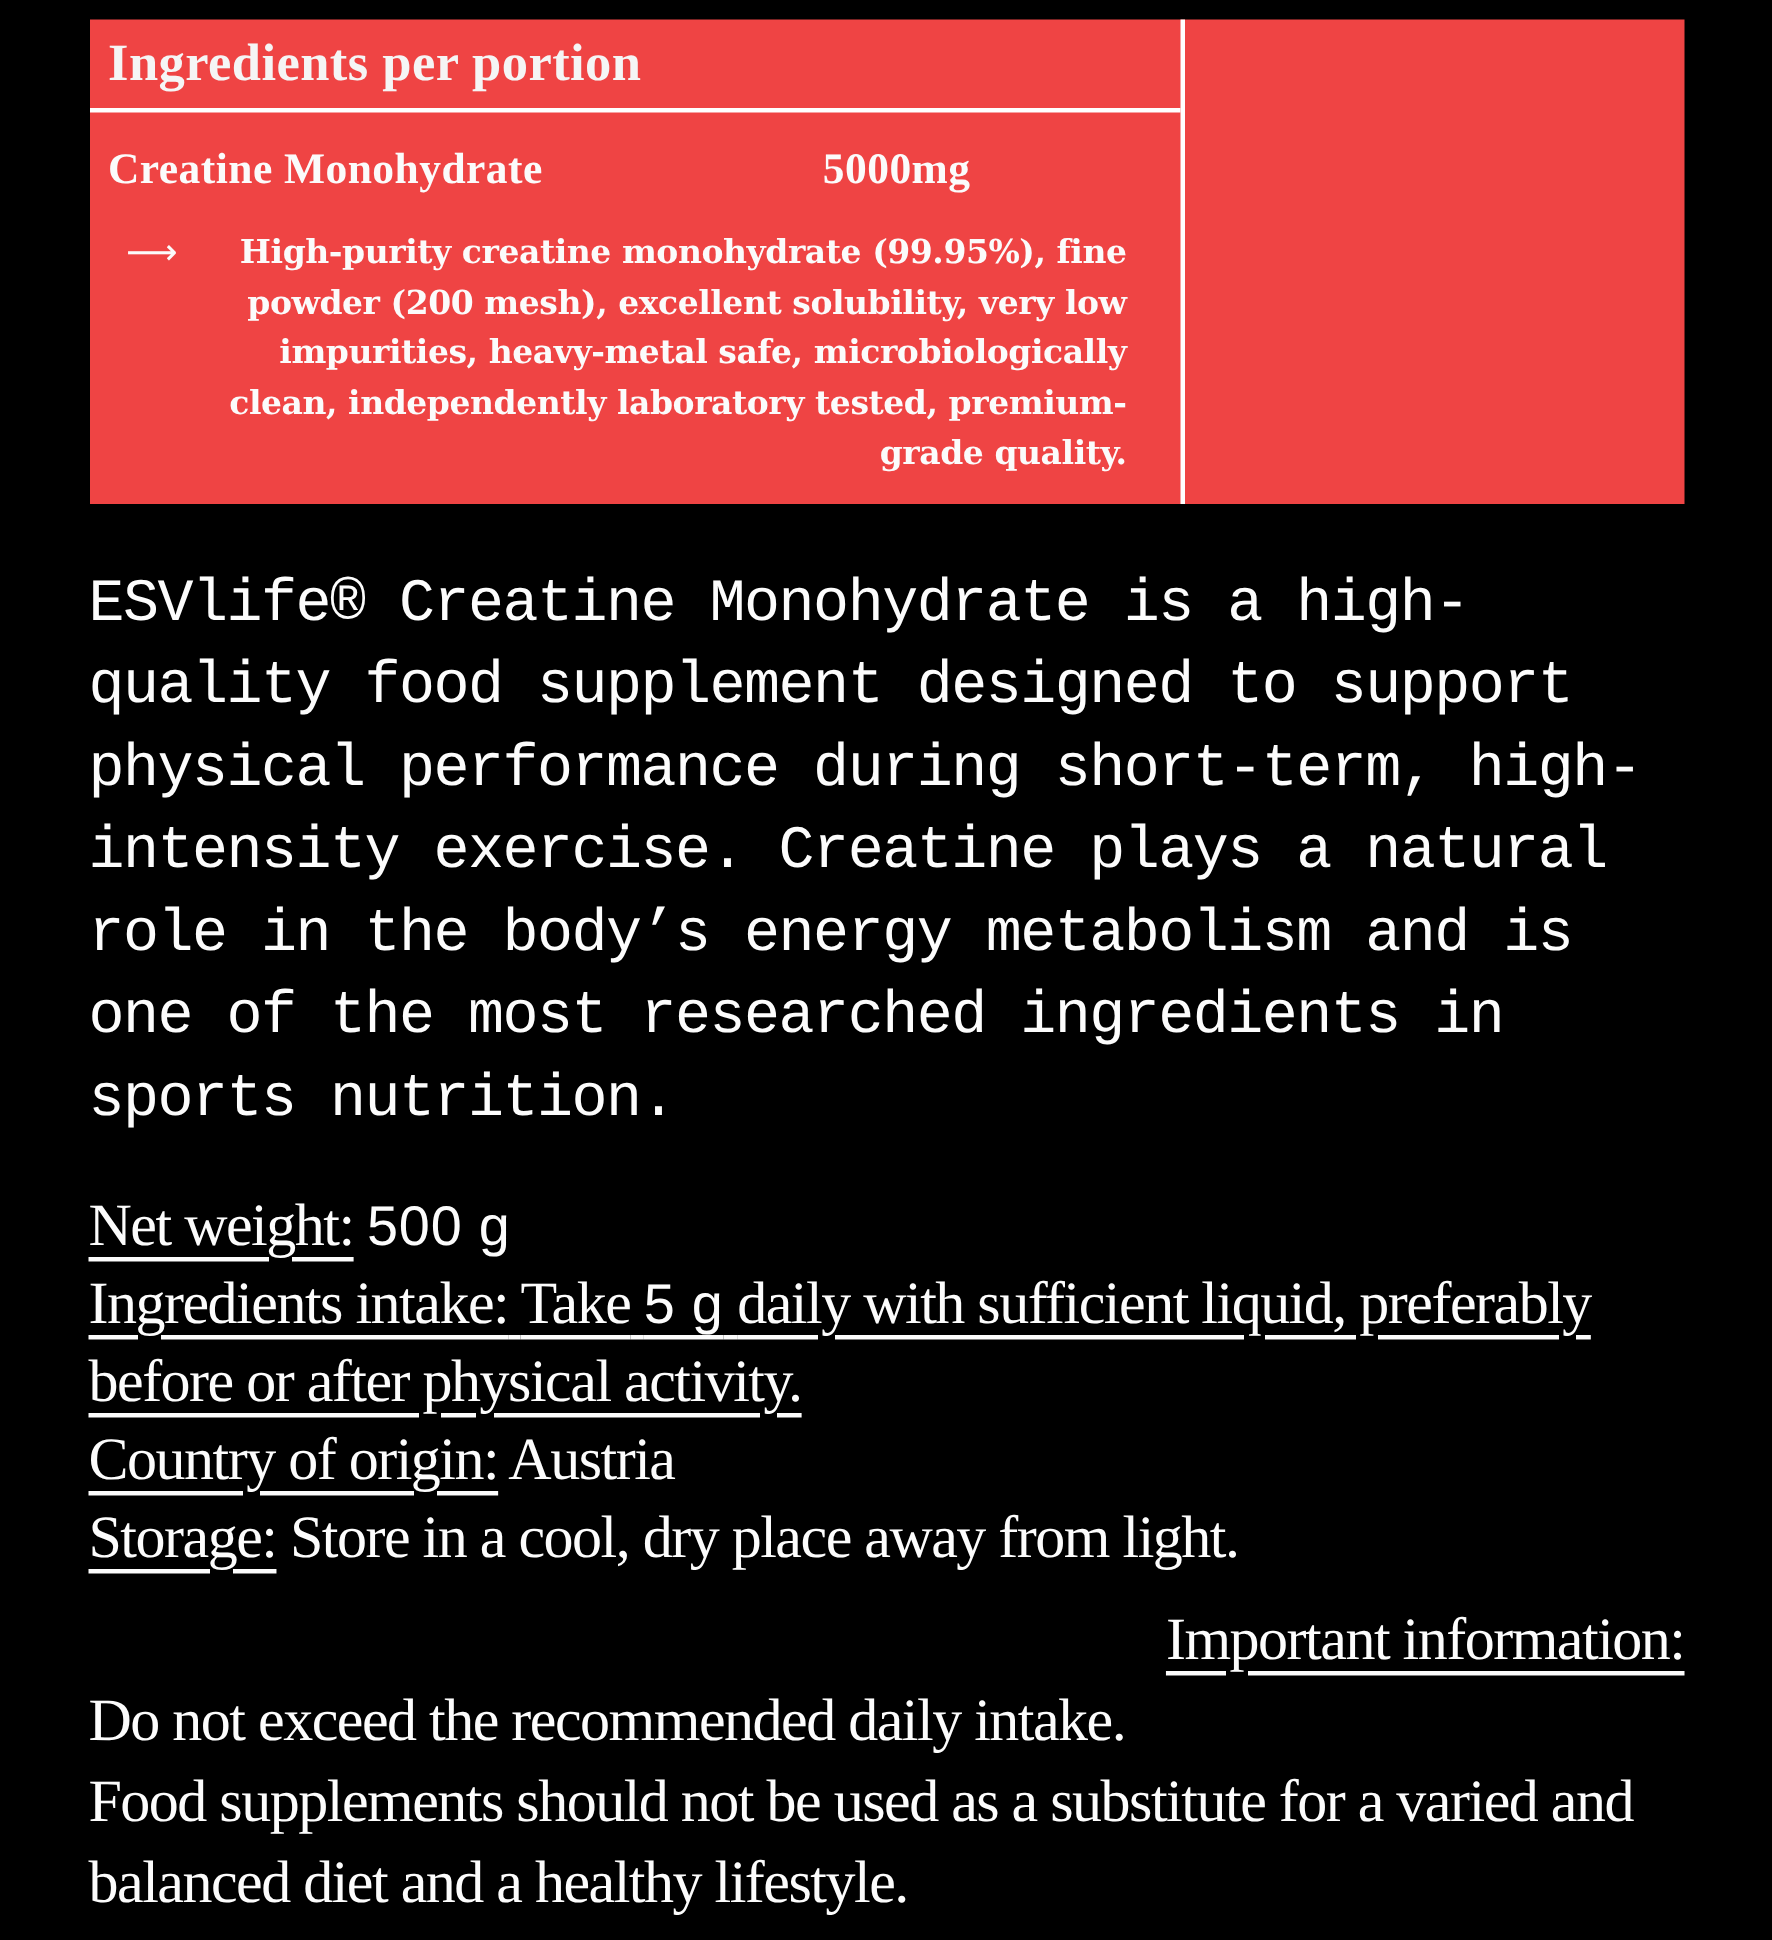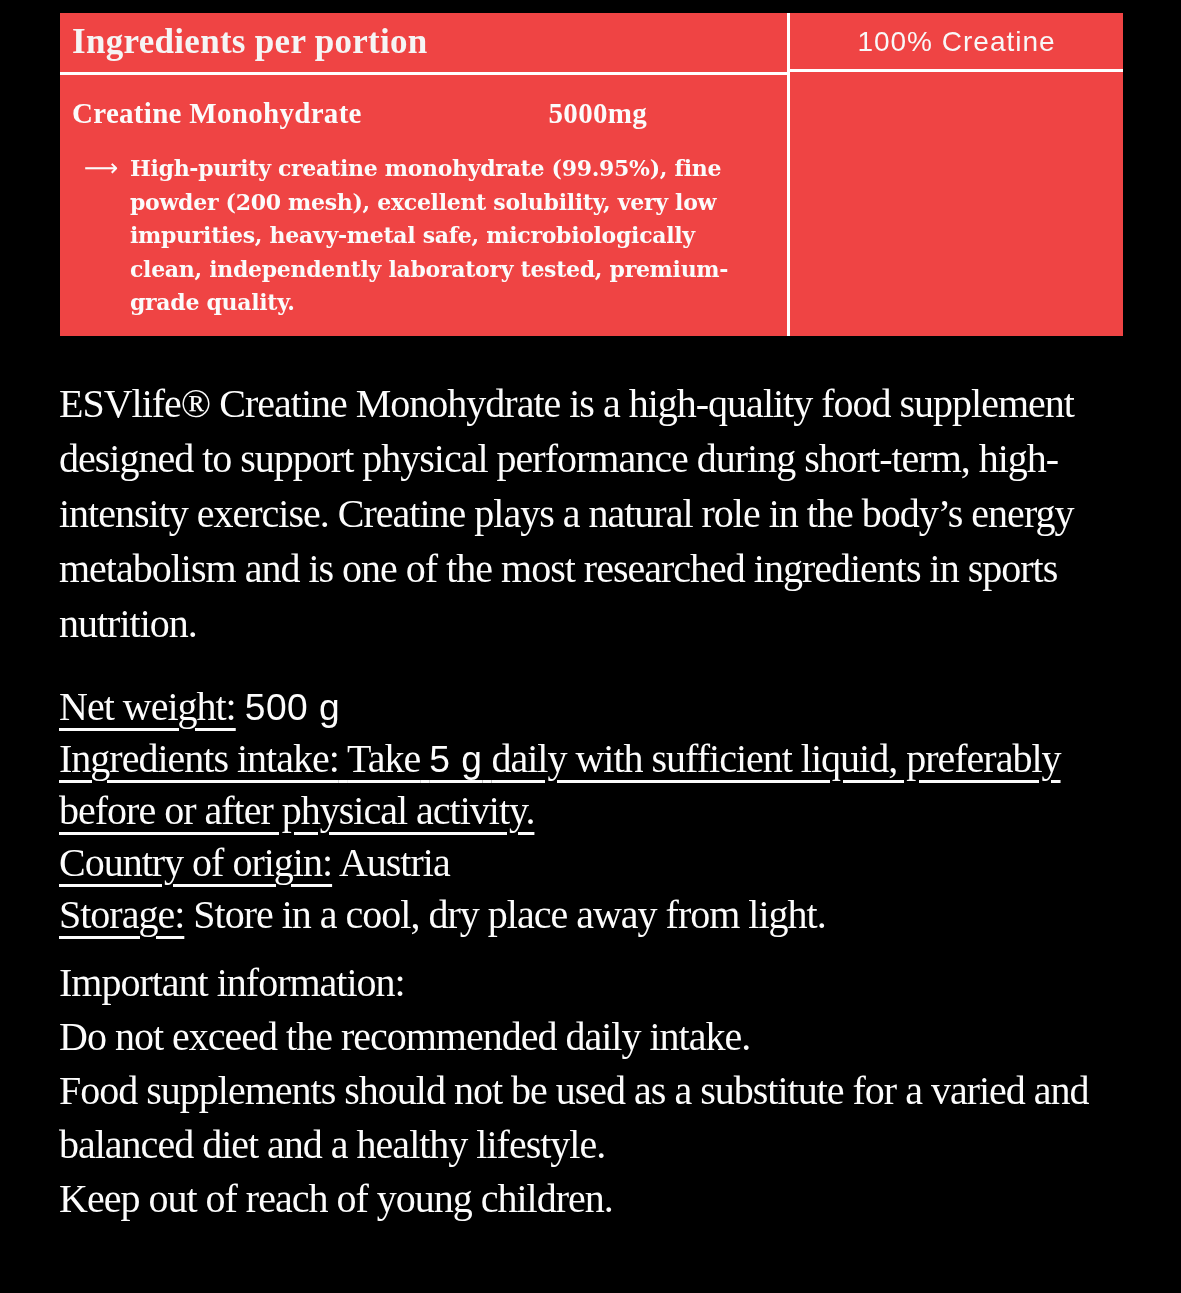--- a/index.html
+++ b/index.html
@@ -57,21 +57,21 @@
     font-size: 22px;
     line-height: 33.5px;
     letter-spacing: -0.3px;
   }
   .arrow {
     flex: 0 0 36px;
     font-family: "DejaVu Sans", sans-serif;
     font-weight: normal;
     font-size: 24px;
   }
-  .bullet-text { flex: 1; }
+  .bullet-text { flex: 1; text-align: right; }
   .right-header {
     font-family: "Liberation Sans", sans-serif;
     font-weight: 400;
     font-size: 28px;
     text-align: center;
     padding: 13px 4px 11px 4px;
     border-bottom: 3px solid #ffffff;
     letter-spacing: 1px;
     color: #f8f8f8;
   }
@@ -81,21 +81,21 @@
     line-height: 36.5px;
     text-align: justify;
     padding: 9px 24px 12px 20px;
     letter-spacing: 0.4px;
     color: #f2f2f2;
   }
 
   
   .body-text { padding: 40px 58px 0 59px; color: #fcfcfc; }
   .desc-heading { font-size: 40px; line-height: 55px; letter-spacing: -0.5px; }
-  .desc-body   { font-size: 40px; line-height: 55px; letter-spacing: -1px; }
+  .desc-body   { font-size: 40px; line-height: 55px; letter-spacing: -1px; font-family: Liberation Mono, monospace; }
 
   .details { margin-top: 30px; font-size: 40px; line-height: 52px; letter-spacing: -1px; }
   .detail-line { }
   .lbl {
     text-decoration: underline;
     text-decoration-thickness: 2.5px;
     text-underline-offset: 8px;
   }
   .underline-all {
     text-decoration: underline;
@@ -103,22 +103,24 @@
     text-underline-offset: 8px;
   }
   .gothic {
     font-family: "Liberation Sans", sans-serif;
     font-size: 0.93em;
     letter-spacing: 0.5px;
   }
 
   .important { margin-top: 15px; font-size: 40px; line-height: 54px; letter-spacing: -1px; }
   .imp-heading {
+    text-decoration: underline;
     text-decoration-thickness: 2.5px;
     text-underline-offset: 8px;
+    text-align: right;
   }
 </style>
 </head>
 <body>
 
 <div class="page">
 
   <div class="panel">
     <div class="cell-left">
       <div class="left-header">Ingredients per portion</div>
@@ -127,21 +129,20 @@
           <span class="ingredient-name">Creatine Monohydrate</span>
           <span class="ingredient-amount">5000mg</span>
         </div>
         <div class="bullet-row">
           <span class="arrow">⟶</span>
           <span class="bullet-text">High-purity creatine monohydrate (99.95%), fine powder (200 mesh), excellent solubility, very low impurities, heavy-metal safe, microbiologically clean, independently laboratory tested, premium-grade quality.</span>
         </div>
       </div>
     </div>
     <div class="cell-right">
-      <div class="right-header">100% Creatine</div>
     </div>
   </div>
 
   <div class="body-text">
 
     <div class="desc-body">ESVlife® Creatine Monohydrate is a high-quality food supplement designed to support physical performance during short-term, high-intensity exercise. Creatine plays a natural role in the body’s energy metabolism and is one of the most researched ingredients in sports nutrition.</div>
 
     <div class="details">
       <div class="detail-line">
         <span class="lbl">Net weight:</span>

